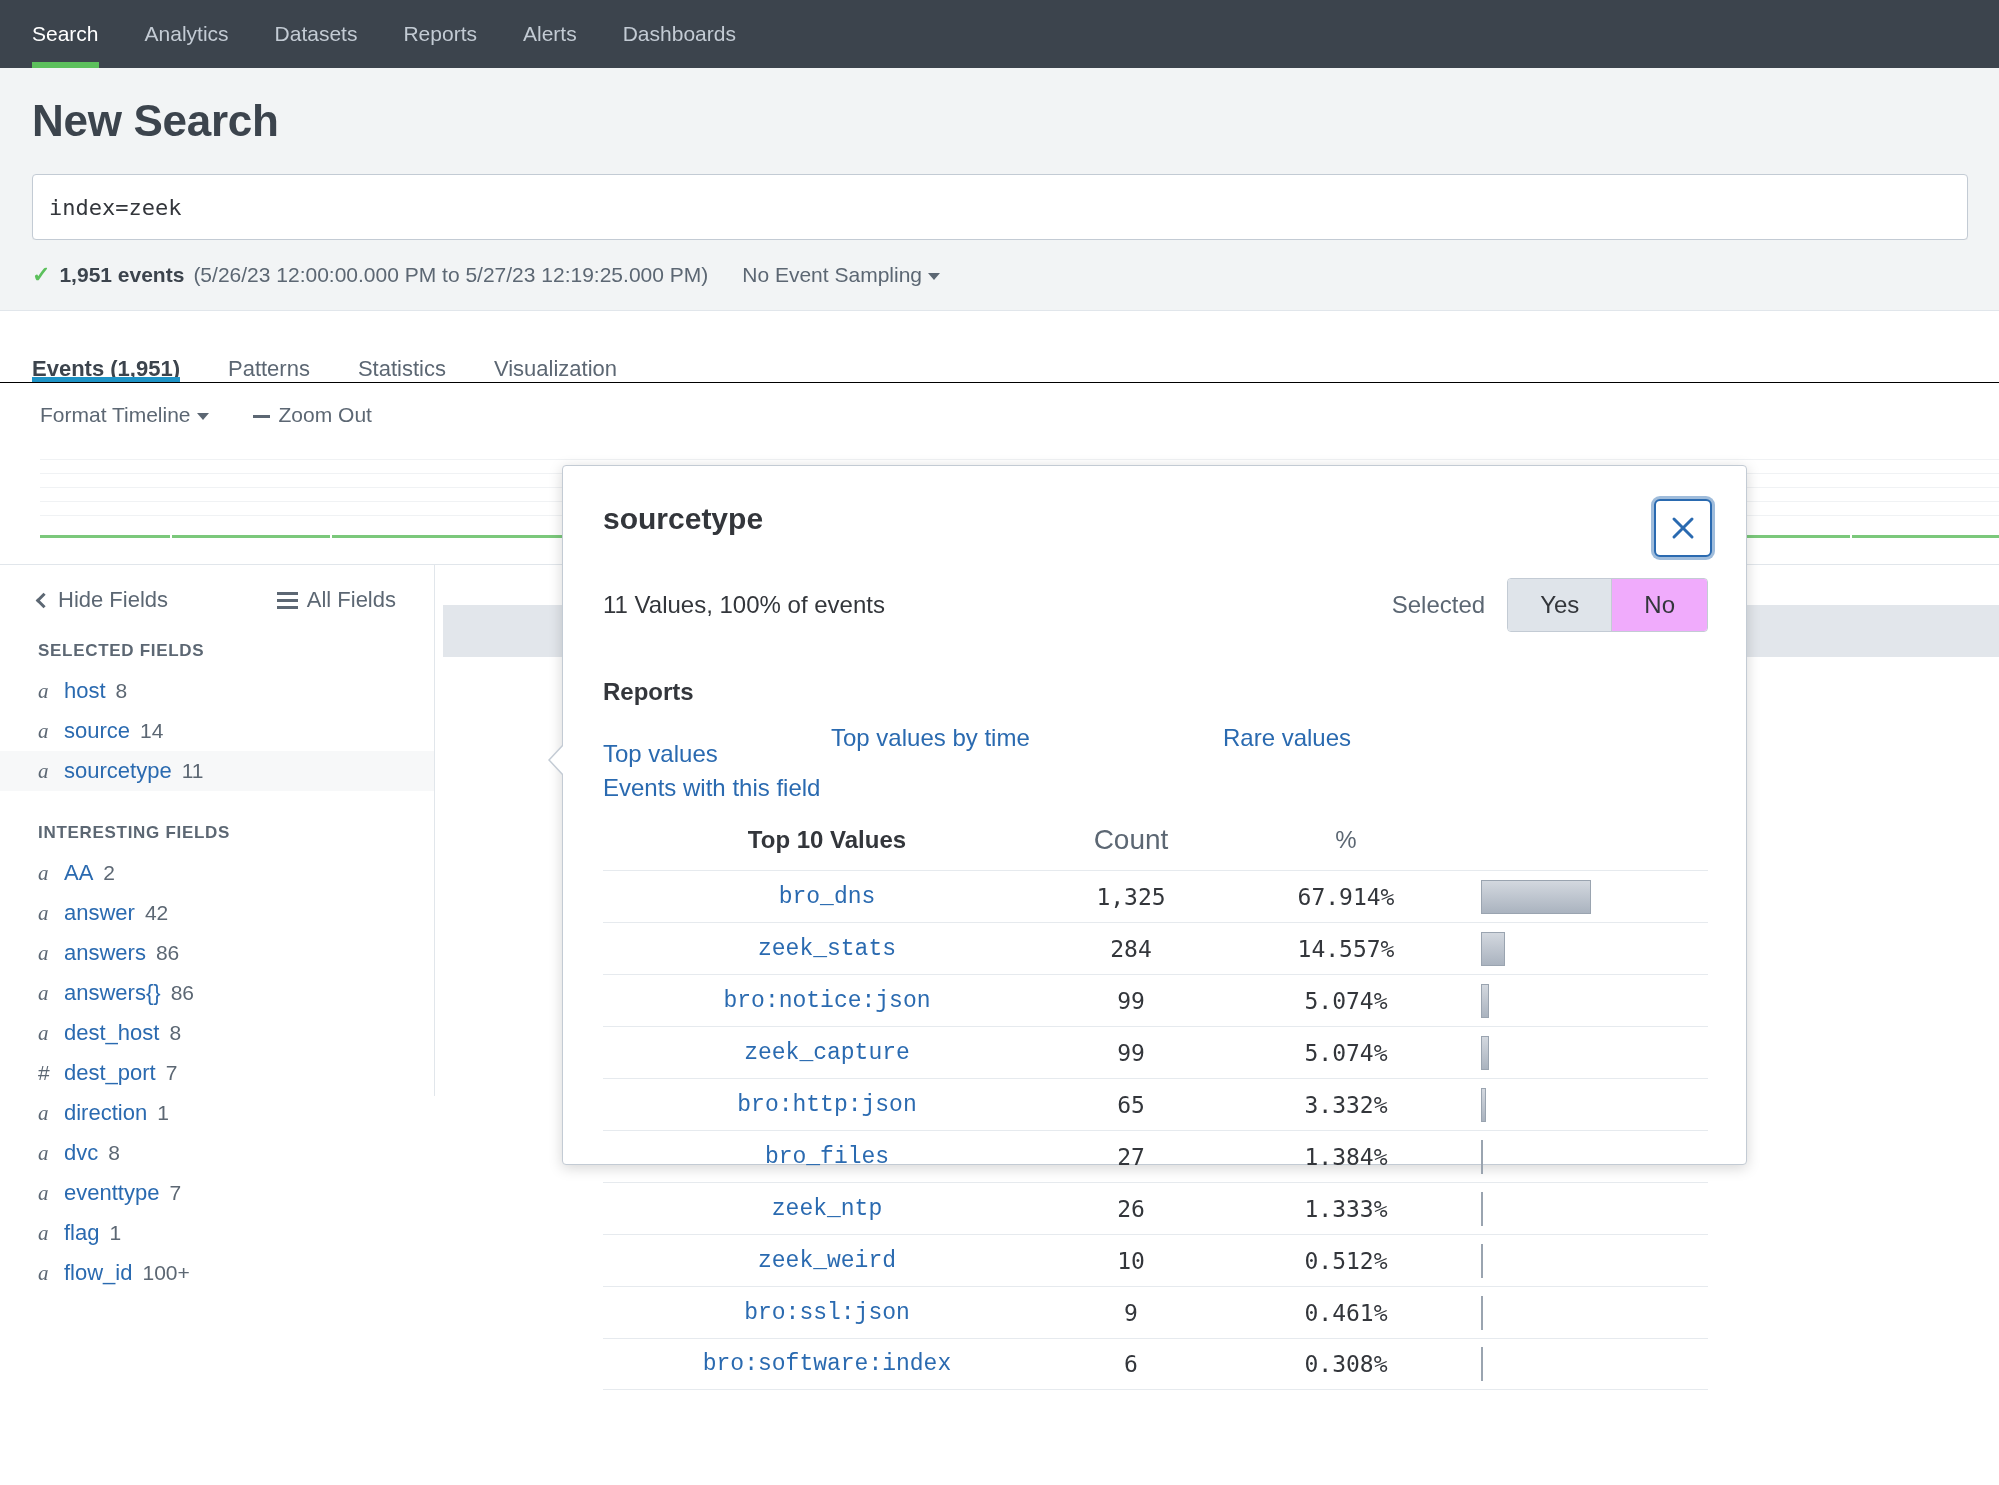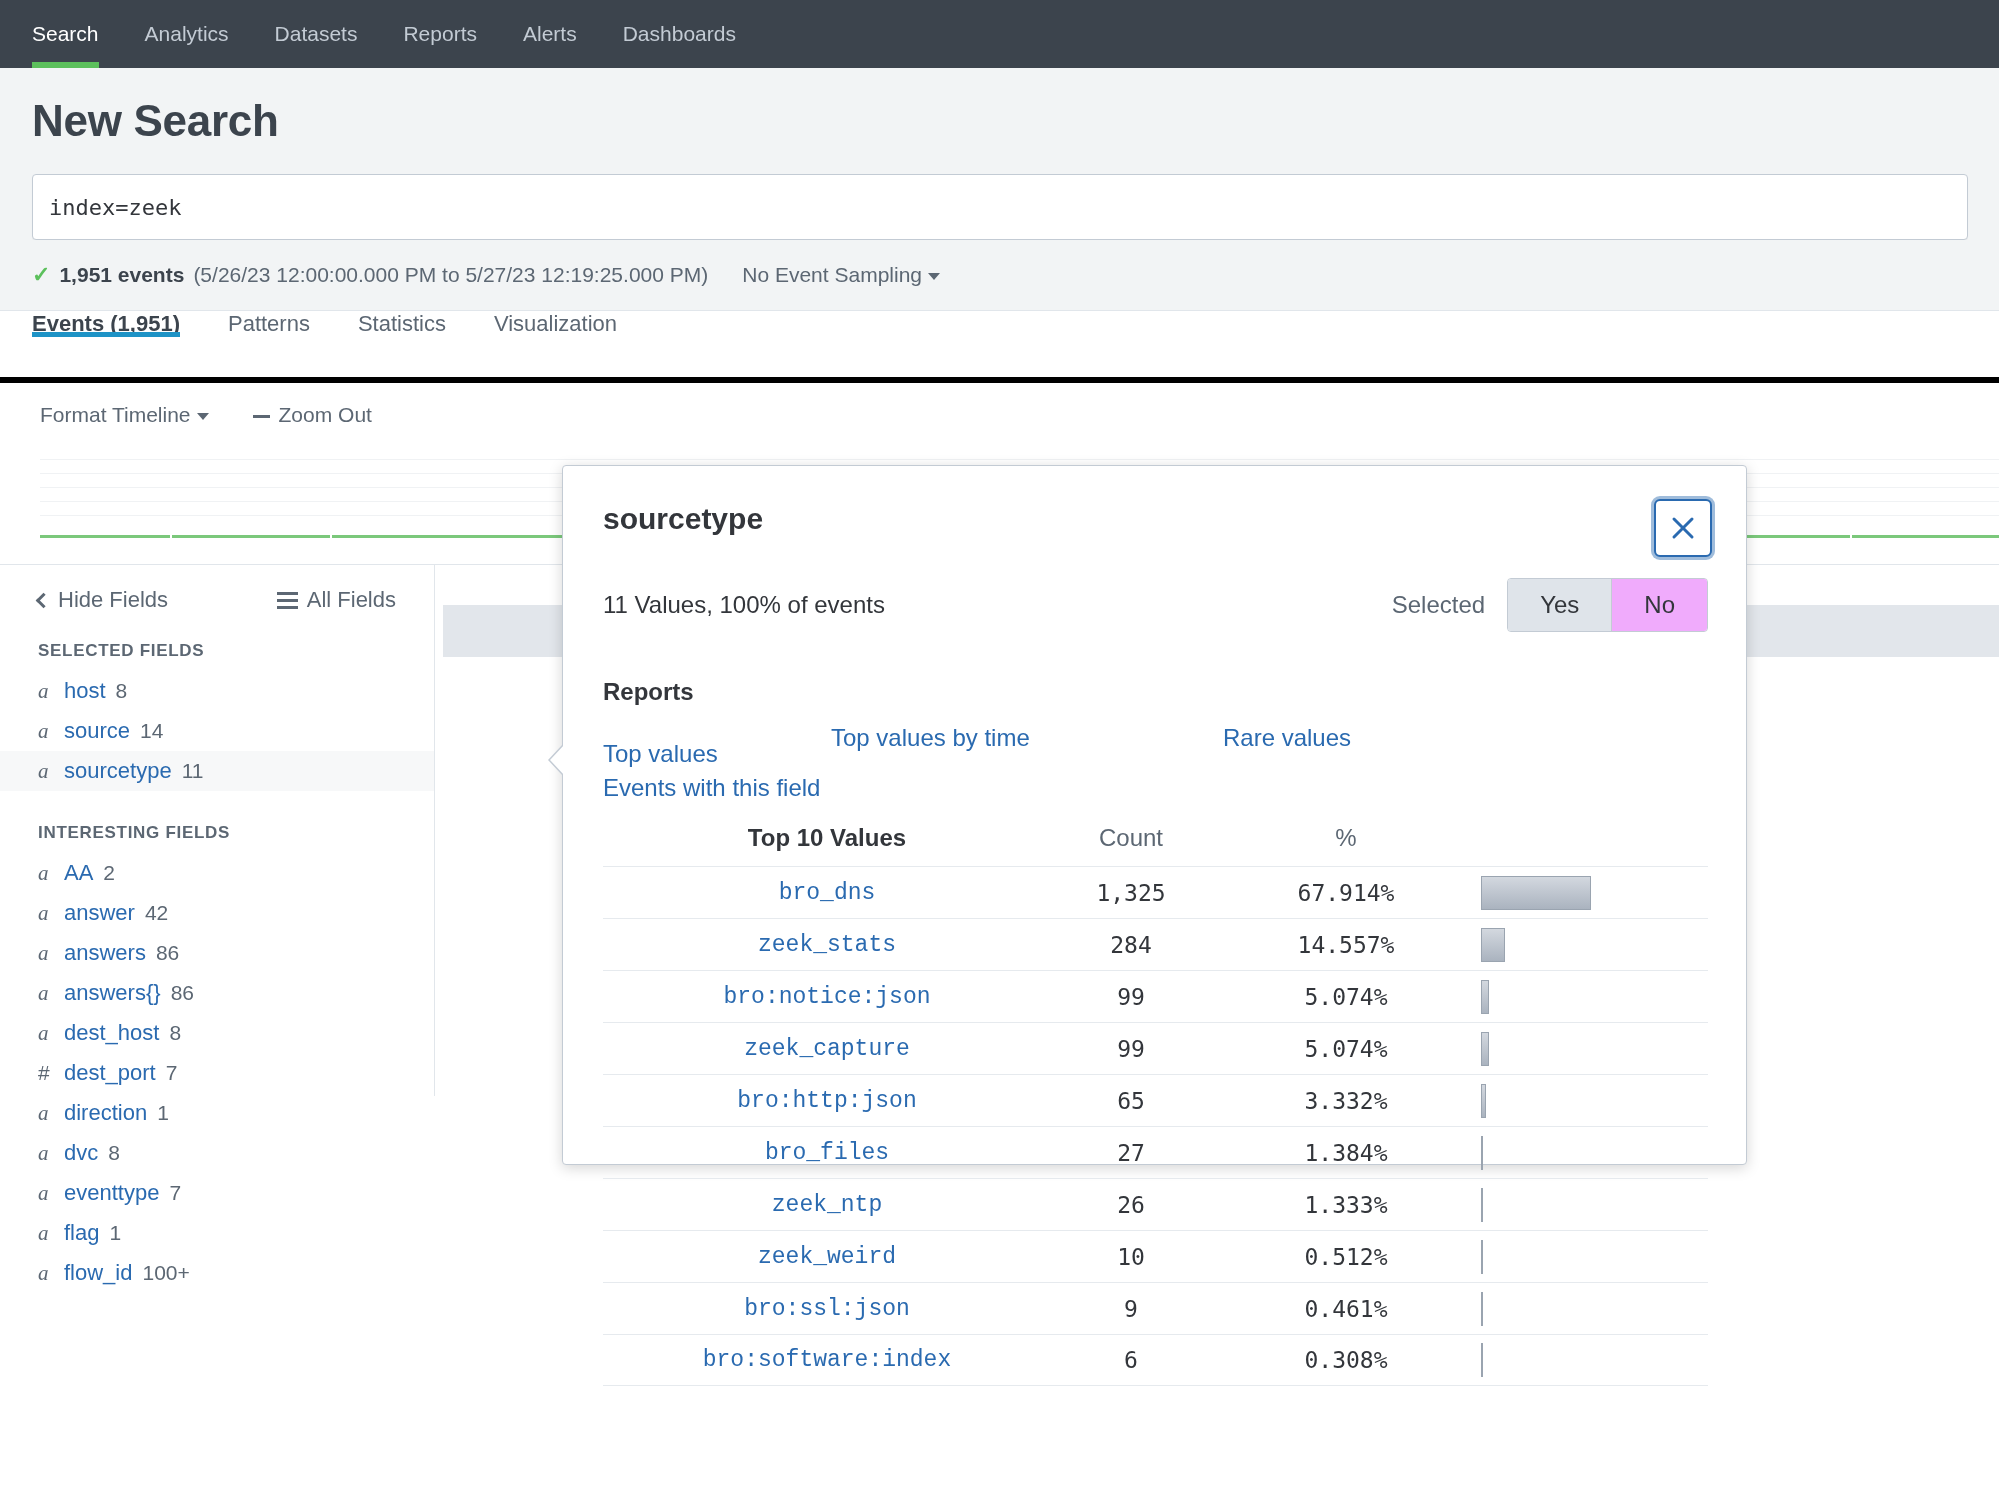--- a/index.html
+++ b/index.html
@@ -56,22 +56,22 @@
   }
   .status-main { font-size: 21px; color: #5c6773; display: flex; align-items: baseline; gap: 9px;}
   .check { color: #5cc05c; font-size: 22px; font-weight: bold; }
   .status-count { font-weight: bold; color: #3c444d; }
   .status-range { color: #5c6773; }
   .sampling { font-size: 21px; color: #5c6773; cursor: pointer; }
   .caret-d { display:inline-block; width:0;height:0;border-left:6px solid transparent;border-right:6px solid transparent;border-top:7px solid #5c6773; margin-left:6px; vertical-align: middle;}
 
   
   .tabs {
-    background: #ffffff; display: flex; align-items: flex-start;
-    padding: 0 32px; border-bottom: 6px solid #000000; height: 72px;
+    background: #ffffff; display: flex; align-items: flex-end;
+    padding: 0 32px; border-bottom: 1px solid #000000; height: 72px;
   }
   .tab {
     display: flex; align-items: center; padding: 0 24px;
     font-size: 22px; color: #5c6773; cursor: pointer; position: relative;
     white-space: nowrap;
   }
   .tab:first-child { padding-left: 0; }
   .tab.active { color: #3c444d; font-weight: bold; }
   .tab.active::after {
     content:""; position:absolute; left:0; right:24px; bottom:0; height:5px; background:#1e93c6;
@@ -180,21 +180,21 @@
   
   .vtable { width: 1105px; margin-top: 4px; text-align: center; }
   .vt-head { display:flex; align-items:center; padding: 4px 0 14px 0; }
   .vt-row {
     display:flex; align-items:center; border-top:1px solid #e6eaee; height: 52px;
   }
   .vt-row:last-child { border-bottom:1px solid #e6eaee; }
   .c-val { width: 448px; font-family:Liberation Mono, monospace; font-size:23px; color:#2a6ab0; cursor:pointer;}
   .c-val.h { font-family:"Liberation Sans", sans-serif; font-weight:bold; color:#33363b; font-size:24px; cursor:default;}
   .c-cnt { width: 160px; font-family:"DejaVu Sans Mono", monospace; font-size:23px; color:#33363b; }
-  .c-cnt.h { font-family:"Liberation Sans", sans-serif; color:#5c6773; font-size:24px; font-weight:normal;}
+  .c-cnt.h { font-family:"Liberation Sans", sans-serif; color:#5c6773; font-size:28px; font-weight:normal;}
   .c-pct { width: 270px; font-family:"DejaVu Sans Mono", monospace; font-size:23px; color:#33363b; }
   .c-pct.h { font-family:"Liberation Sans", sans-serif; color:#5c6773; font-size:24px; }
   .c-bar { flex:1; display:flex; align-items:center; height:100%; }
   .barfill {
     height: 34px; background: linear-gradient(to bottom, #d3d8df 0%, #aab3bf 100%);
     border: 1px solid #9aa4b0; min-width: 2px;
   }
 </style>
 </head>
 <body>

